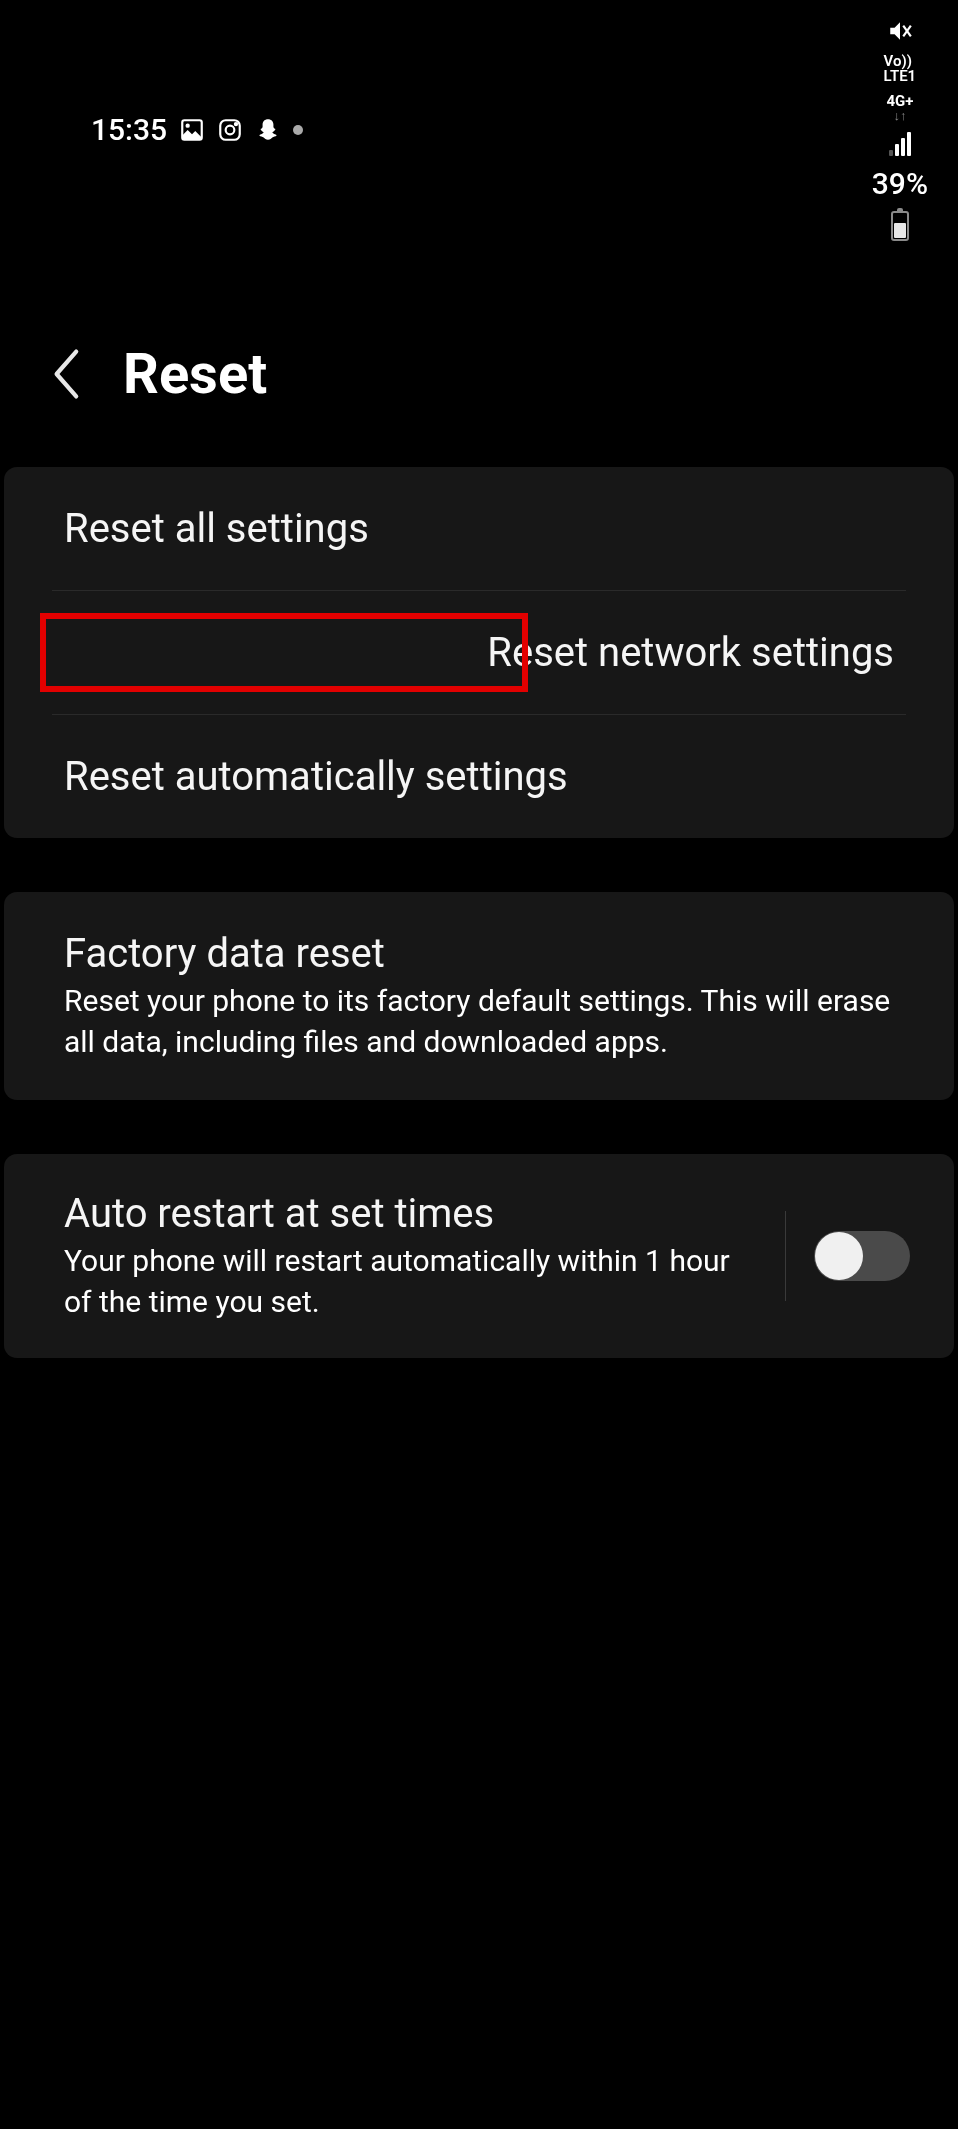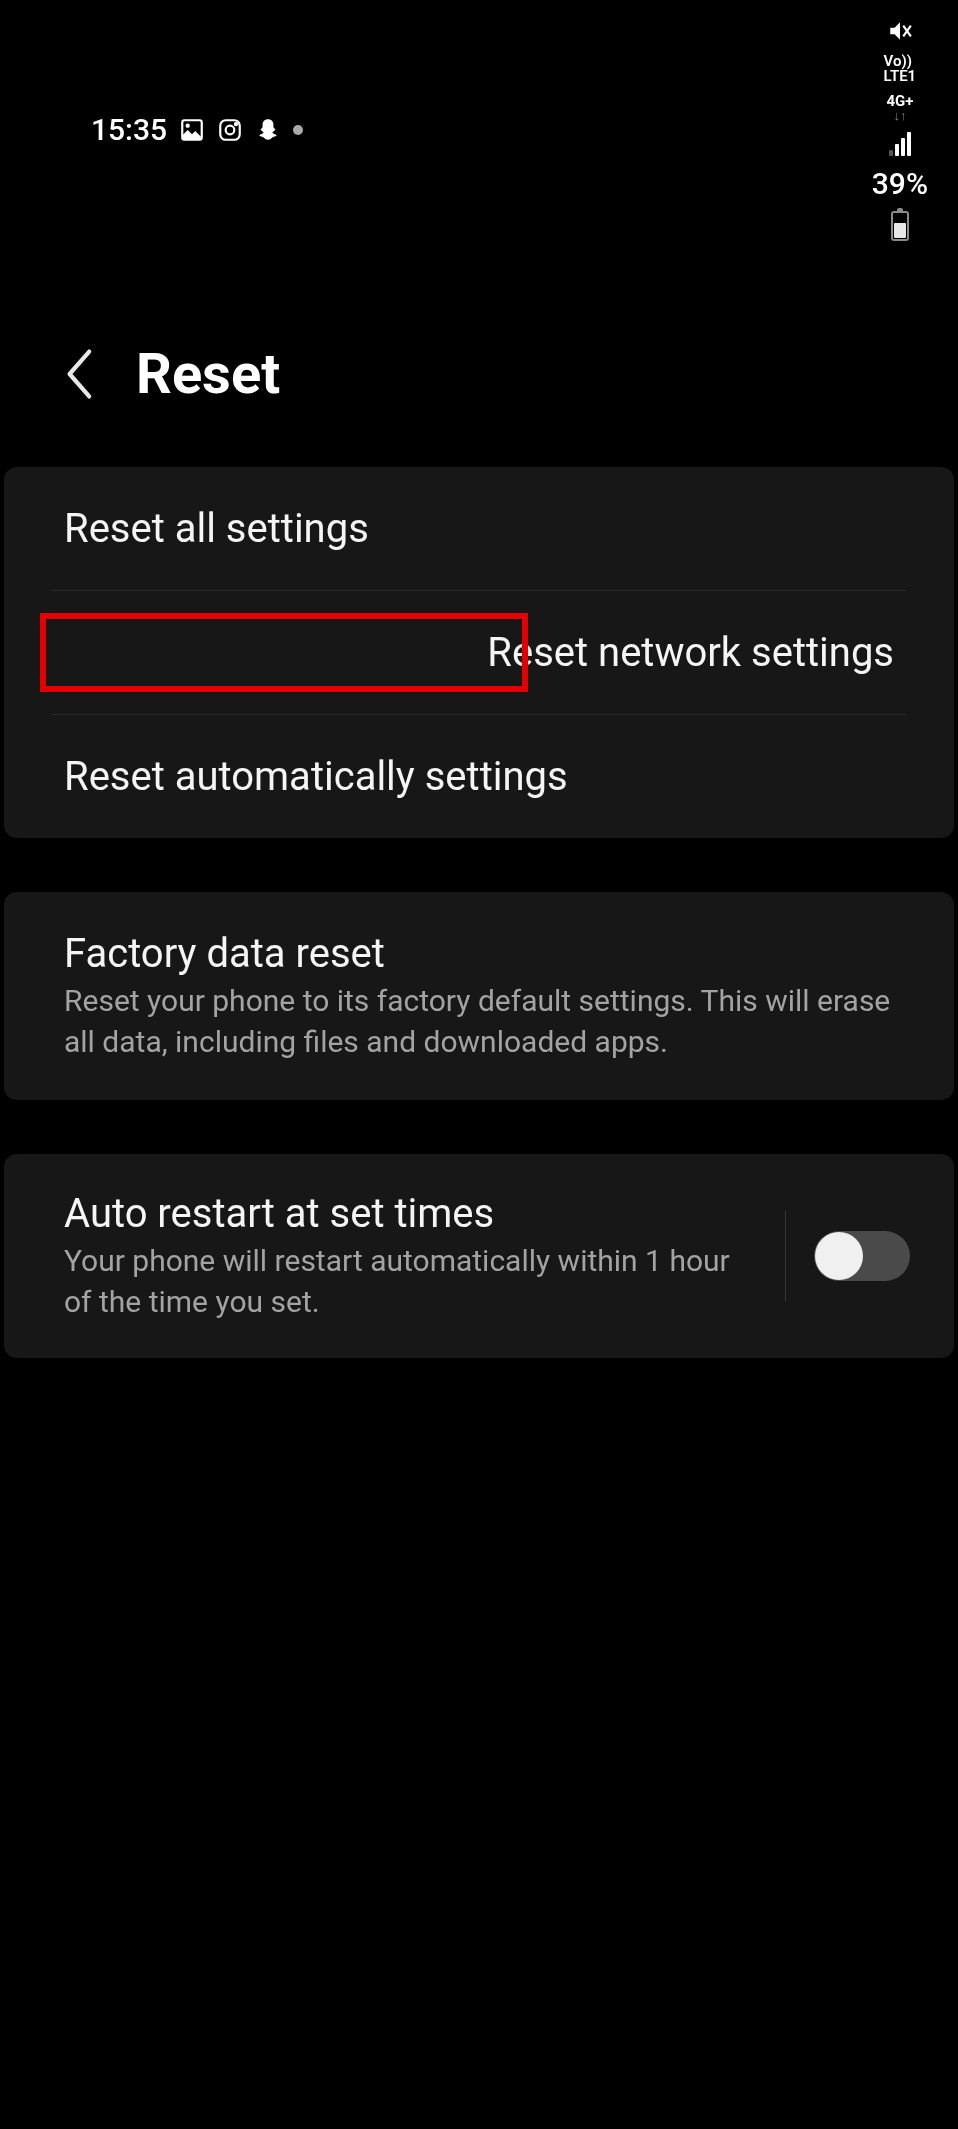--- a/index.html
+++ b/index.html
@@ -35,21 +35,21 @@
       flex-direction: column;
     }
     .status-icon {
       display: inline-flex;
       align-items: center;
       justify-content: center;
     }
     .header {
       display: flex;
       align-items: center;
-      padding: 90px 60px 60px 60px;
+      padding: 90px 60px 60px 47px;
     }
     .back-btn {
       display: flex;
       align-items: center;
       margin-right: 40px;
     }
     .page-title {
       font-size: 56px;
       font-weight: 700;
     }
@@ -77,21 +77,21 @@
       background: #2a2a2a;
       margin: 0 48px;
     }
     .item-title {
       font-size: 40px;
       font-weight: 400;
       color: #f5f5f5;
     }
     .item-desc {
       font-size: 30px;
-      color: #a3a3a3;
+      color: #ffffff;
       margin-top: 4px;
       line-height: 1.35;
     }
     .toggle-item {
       display: flex;
       align-items: center;
       padding: 36px 44px 36px 60px;
     }
     .toggle-text {
       flex: 1;

